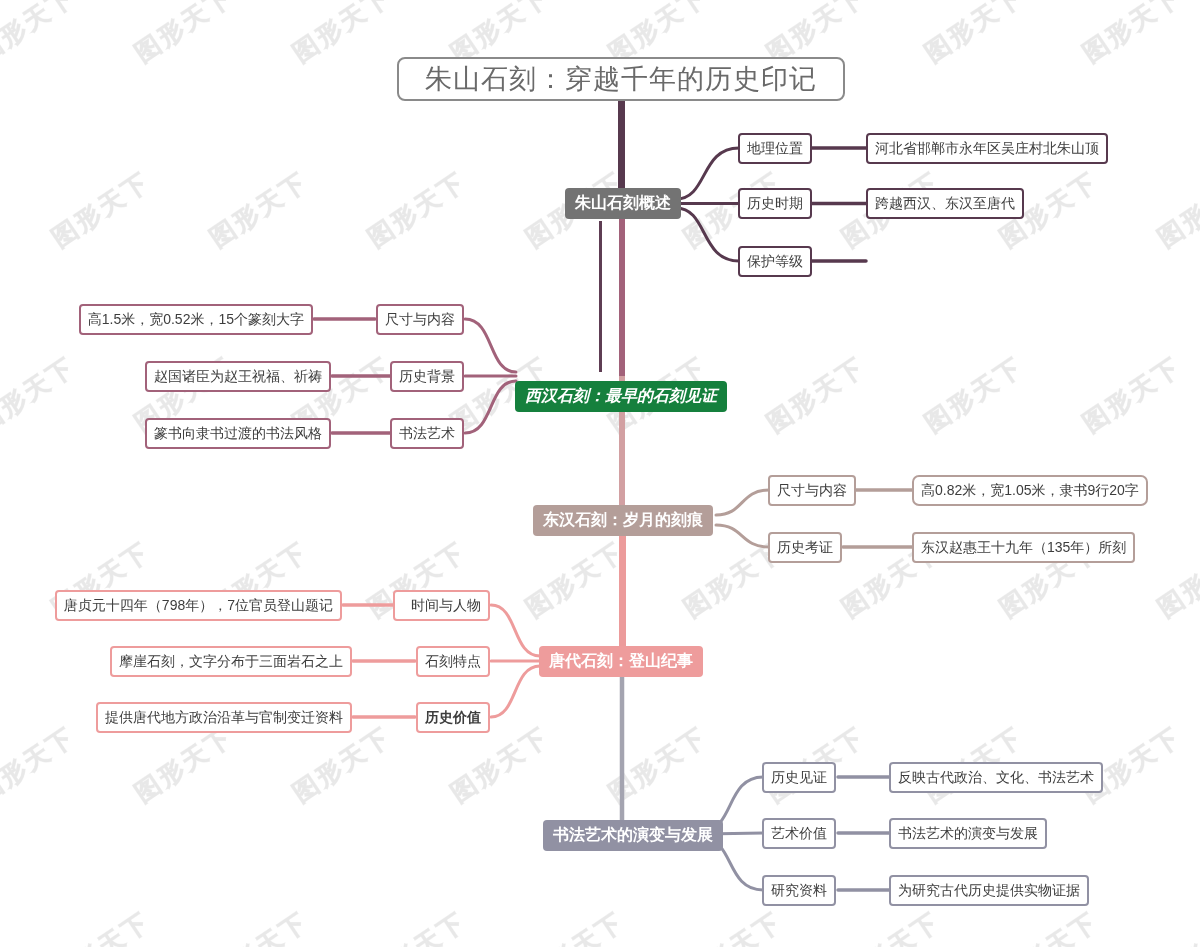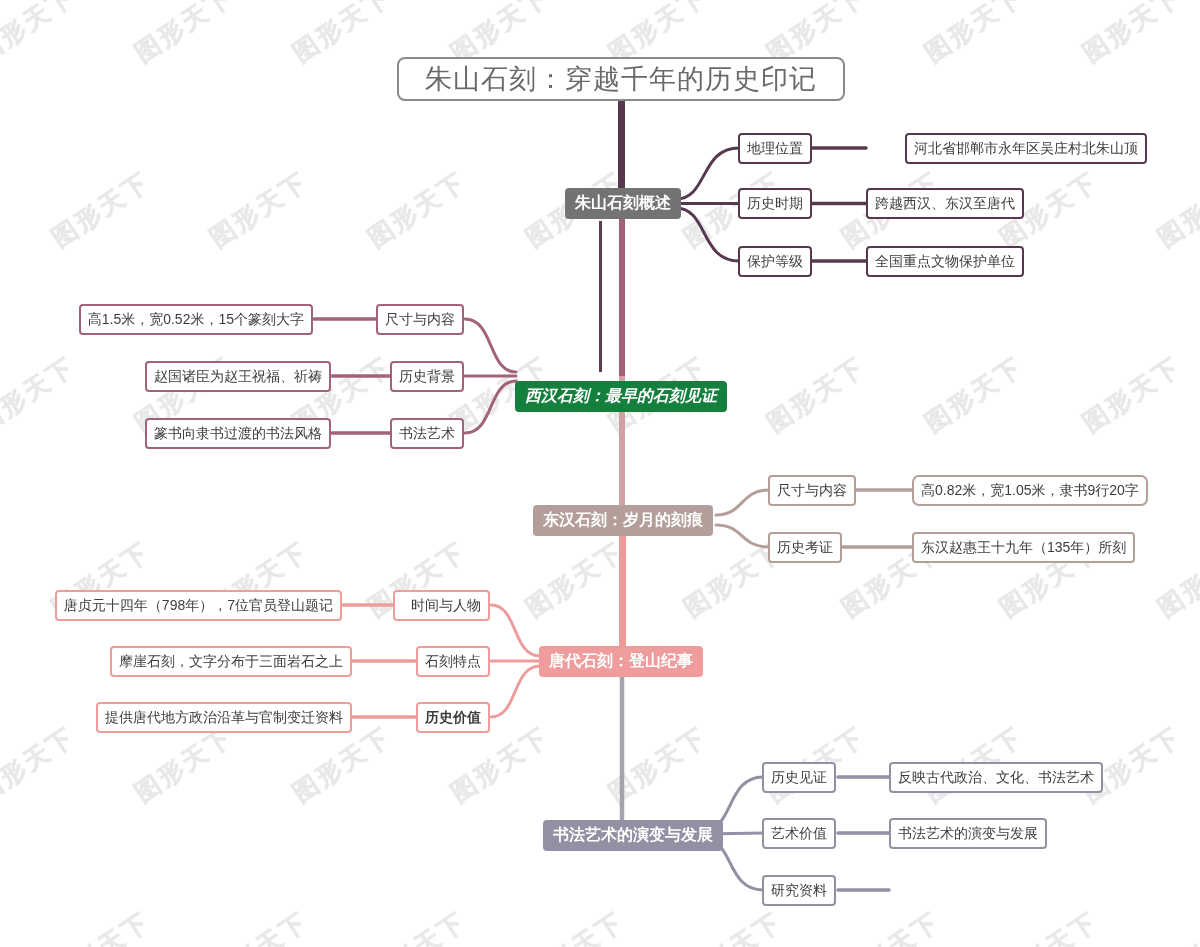--- a/index.html
+++ b/index.html
@@ -147,25 +147,24 @@
 
   <div class="root" style="left:397px;top:57px;">朱山石刻：穿越千年的历史印记</div>
 
   <div class="node" style="left: 565px; top: 188px; background: #737373;">朱山石刻概述</div>
   <div class="node" style="left: 515px; top: 381px; background: #15803d; font-style: italic;">西汉石刻：最早的石刻见证</div>
   <div class="node" style="left: 533px; top: 505px; background: rgb(180, 158, 153);">东汉石刻：岁月的刻痕</div>
   <div class="node" style="left: 539px; top: 646px; background: rgb(238, 156, 156);">唐代石刻：登山纪事</div>
   <div class="node" style="left: 543px; top: 820px; background: rgb(145, 145, 163);">书法艺术的演变与发展</div>
 
   <div class="cbox" style="left: 738px; top: 133px; border-color: rgb(87, 57, 78);">地理位置</div>
-  <div class="cbox" style="left: 866px; top: 133px; border-color: rgb(87, 57, 78); margin-left: 39px;">河北省邯郸市永年区吴庄村北朱山顶</div>
+  <div class="cbox" style="left: 866px; top: 133px; border-color: rgb(87, 57, 78);">河北省邯郸市永年区吴庄村北朱山顶</div>
   <div class="cbox" style="left: 738px; top: 188px; border-color: rgb(87, 57, 78);">历史时期</div>
   <div class="cbox" style="left: 866px; top: 188px; border-color: rgb(87, 57, 78);">跨越西汉、东汉至唐代</div>
   <div class="cbox" style="left: 738px; top: 246px; border-color: rgb(87, 57, 78);">保护等级</div>
-  <div class="cbox" style="left: 866px; top: 246px; border-color: rgb(87, 57, 78);">全国重点文物保护单位</div>
 
   <div class="cbox" style="right: 736px; top: 304px; border-color: rgb(162, 98, 122);">尺寸与内容</div>
   <div class="cbox" style="right: 887px; top: 304px; border-color: rgb(162, 98, 122);">高1.5米，宽0.52米，15个篆刻大字</div>
   <div class="cbox" style="right: 736px; top: 361px; border-color: rgb(162, 98, 122);">历史背景</div>
   <div class="cbox" style="right: 869px; top: 361px; border-color: rgb(162, 98, 122);">赵国诸臣为赵王祝福、祈祷</div>
   <div class="cbox" style="right: 736px; top: 418px; border-color: rgb(162, 98, 122);">书法艺术</div>
   <div class="cbox" style="right: 869px; top: 418px; border-color: rgb(162, 98, 122);">篆书向隶书过渡的书法风格</div>
 
   <div class="cbox" style="left: 768px; top: 475px; border-color: rgb(180, 158, 153);">尺寸与内容</div>
   <div class="cbox" style="left: 912px; top: 475px; border-color: rgb(180, 158, 153); border-radius: 7px;">高0.82米，宽1.05米，隶书9行20字</div>
@@ -177,14 +176,15 @@
   <div class="cbox" style="right: 710px; top: 646px; border-color: rgb(238, 156, 156);">石刻特点</div>
   <div class="cbox" style="right: 848px; top: 646px; border-color: rgb(238, 156, 156);">摩崖石刻，文字分布于三面岩石之上</div>
   <div class="cbox" style="right: 710px; top: 702px; border-color: rgb(238, 156, 156); font-weight: bold;">历史价值</div>
   <div class="cbox" style="right: 848px; top: 702px; border-color: rgb(238, 156, 156);">提供唐代地方政治沿革与官制变迁资料</div>
 
   <div class="cbox" style="left: 762px; top: 762px; border-color: rgb(145, 145, 163);">历史见证</div>
   <div class="cbox" style="left: 889px; top: 762px; border-color: rgb(145, 145, 163);">反映古代政治、文化、书法艺术</div>
   <div class="cbox" style="left: 762px; top: 818px; border-color: rgb(145, 145, 163);">艺术价值</div>
   <div class="cbox" style="left: 889px; top: 818px; border-color: rgb(145, 145, 163);">书法艺术的演变与发展</div>
   <div class="cbox" style="left: 762px; top: 875px; border-color: rgb(145, 145, 163);">研究资料</div>
+  <div class="cbox" style="left: 889px; top: 875px; border-color: rgb(145, 145, 163);">为研究古代历史提供实物证据</div>
 
 </div>
 
 </body></html>

